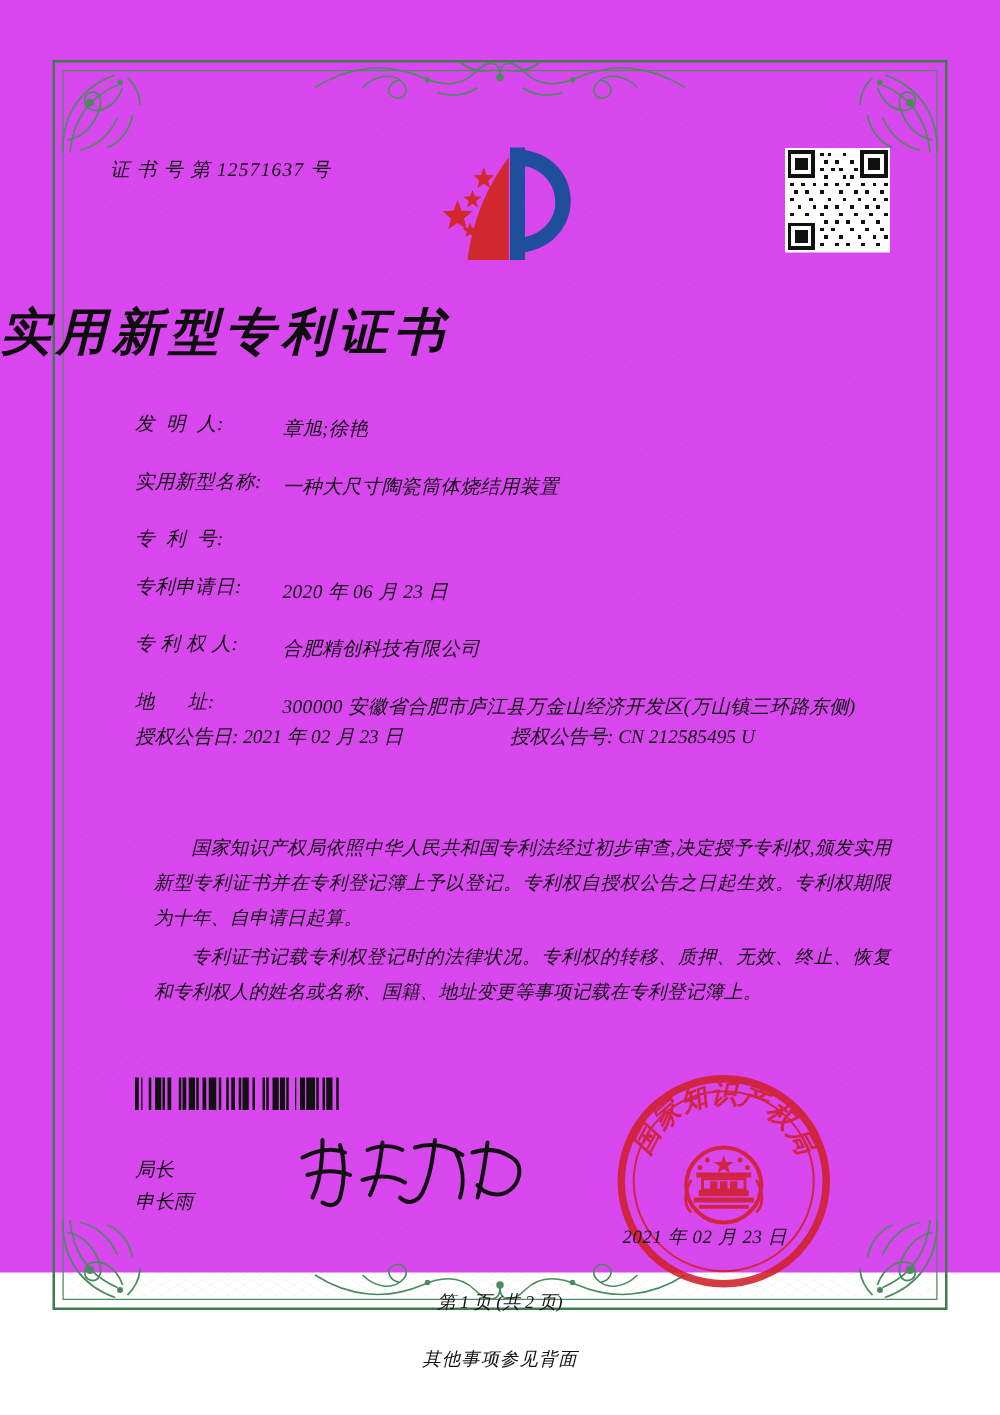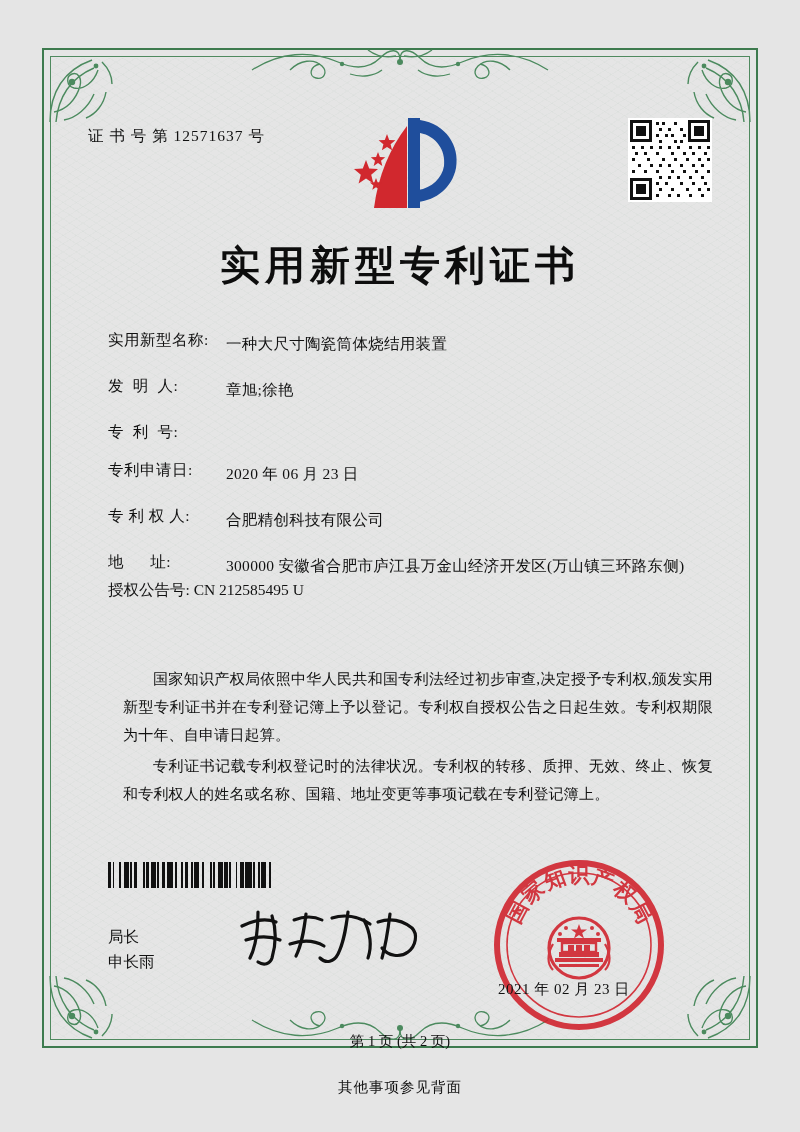--- a/index.html
+++ b/index.html
@@ -13,22 +13,23 @@
     font-family: "Liberation Serif", "DejaVu Serif", serif;
     color: #1a1a1a;
     position: relative;
     overflow: hidden;
   }
 
   
   .page {
     position: absolute;
     left: 0; top: 0;
-    width: 800px; height: 1132px;
-    background: #e5e5e5;
+    width: 800px; height: 1018px;
+    background: #d946ef;
+    font-style: italic;
   }
   .frame-outer {
     position: absolute;
     left: 42px; top: 48px;
     width: 716px; height: 1000px;
     border: 2px solid #3d7a4e;
     box-sizing: border-box;
   }
   .frame-inner {
     position: absolute;
@@ -101,21 +102,20 @@
     left: 628px; top: 118px;
     width: 84px; height: 84px;
   }
   .qr svg { width: 100%; height: 100%; display: block; }
 
   
   .title {
     position: absolute;
     left: 0; top: 238px;
     width: 800px;
-    text-align: center;
     font-size: 40px;
     font-weight: bold;
     letter-spacing: 5px;
     font-family: "DejaVu Serif", "Liberation Serif", serif;
     color: #0d0d0d;
   }
 
   
   .fields {
     position: absolute;
@@ -430,44 +430,48 @@
           <rect x="61" y="76" width="3" height="3"></rect>
           <rect x="73" y="76" width="3" height="3"></rect>
       </g>
     </svg>
   </div>
 
   <div class="title">实用新型专利证书</div>
 
   <div class="fields">
     <div class="field-row">
+      <div class="field-label">发  明  人:</div>
+      <div class="field-value">章旭;徐艳</div>
+    </div>
+    <div class="field-row">
       <div class="field-label">实用新型名称:</div>
       <div class="field-value">一种大尺寸陶瓷筒体烧结用装置</div>
-    </div>
-    <div class="field-row">
-      <div class="field-label">发  明  人:</div>
-      <div class="field-value">章旭;徐艳</div>
     </div>
     <div class="field-row">
       <div class="field-label">专  利  号:</div>
     </div>
     <div class="field-row">
       <div class="field-label">专利申请日:</div>
       <div class="field-value">2020 年 06 月 23 日</div>
     </div>
     <div class="field-row">
       <div class="field-label">专 利 权 人:</div>
       <div class="field-value">合肥精创科技有限公司</div>
     </div>
     <div class="field-row tight">
       <div class="field-label">地      址:</div>
       <div class="field-value">300000  安徽省合肥市庐江县万金山经济开发区(万山镇三环路东侧)</div>
     </div>
 
     <div class="pub-row">
+      <div class="pub-left">
+        <span class="lab">授权公告日:</span>
+        <span>2021 年 02 月 23 日</span>
+      </div>
       <div class="pub-right">
         <span>授权公告号:</span>
         <span>CN 212585495 U</span>
       </div>
     </div>
   </div>
 
   <div class="paras">
     <p>国家知识产权局依照中华人民共和国专利法经过初步审查,决定授予专利权,颁发实用新型专利证书并在专利登记簿上予以登记。专利权自授权公告之日起生效。专利权期限为十年、自申请日起算。</p>
     <p>专利证书记载专利权登记时的法律状况。专利权的转移、质押、无效、终止、恢复和专利权人的姓名或名称、国籍、地址变更等事项记载在专利登记簿上。</p>

